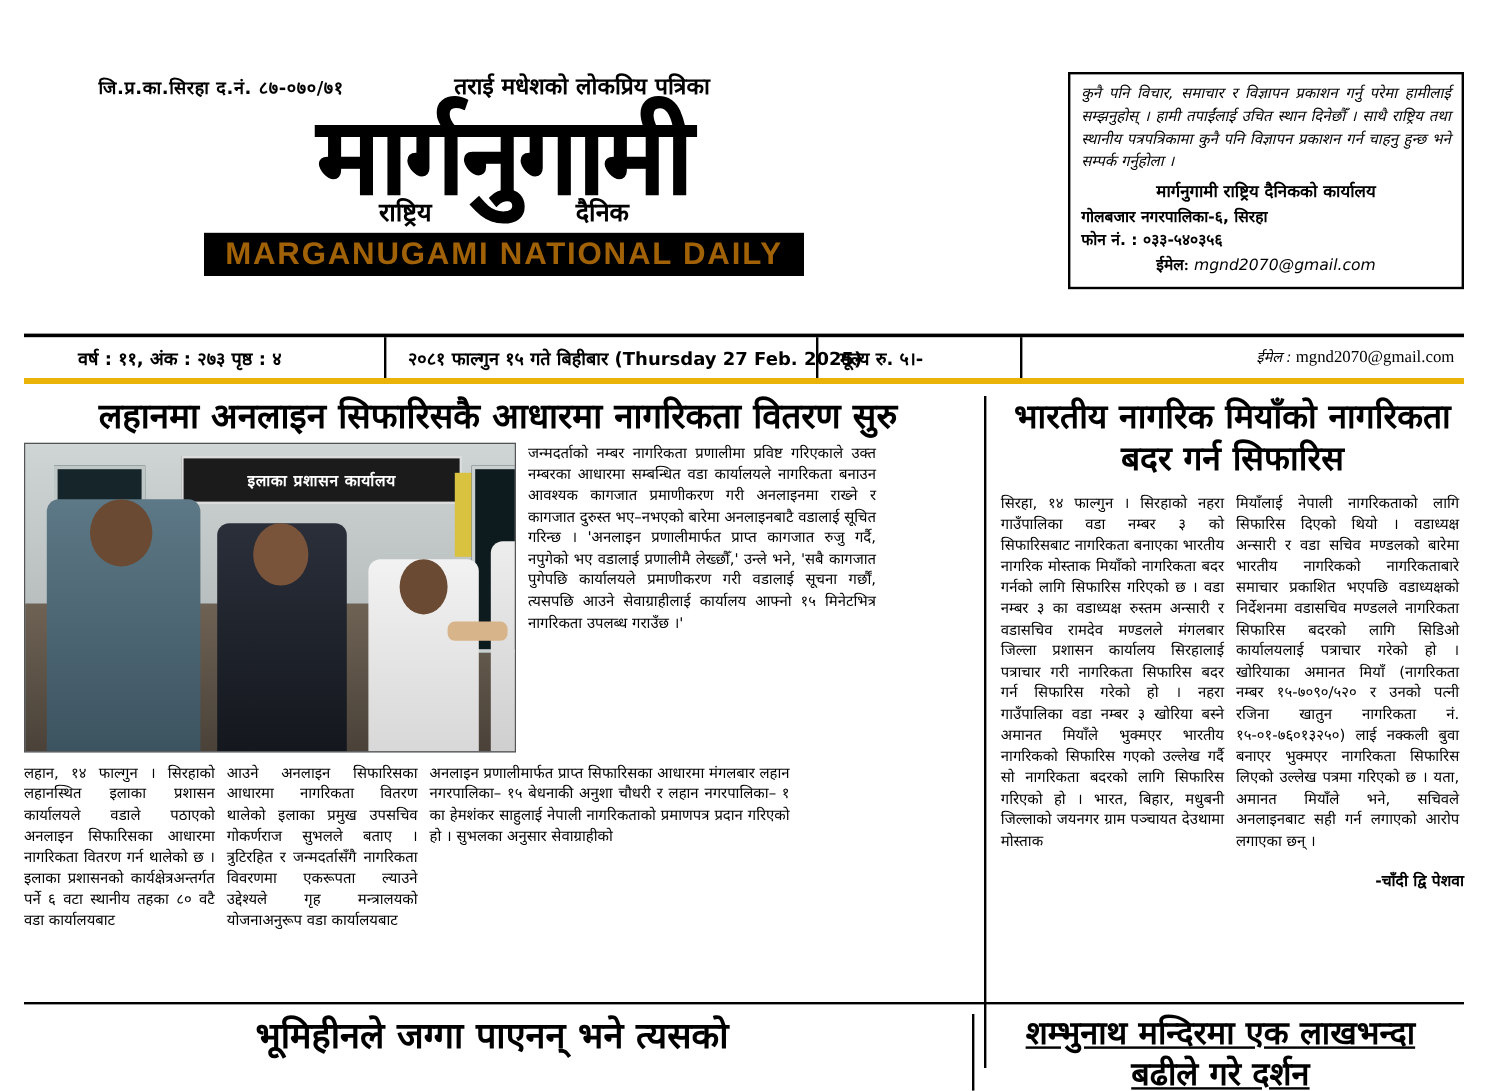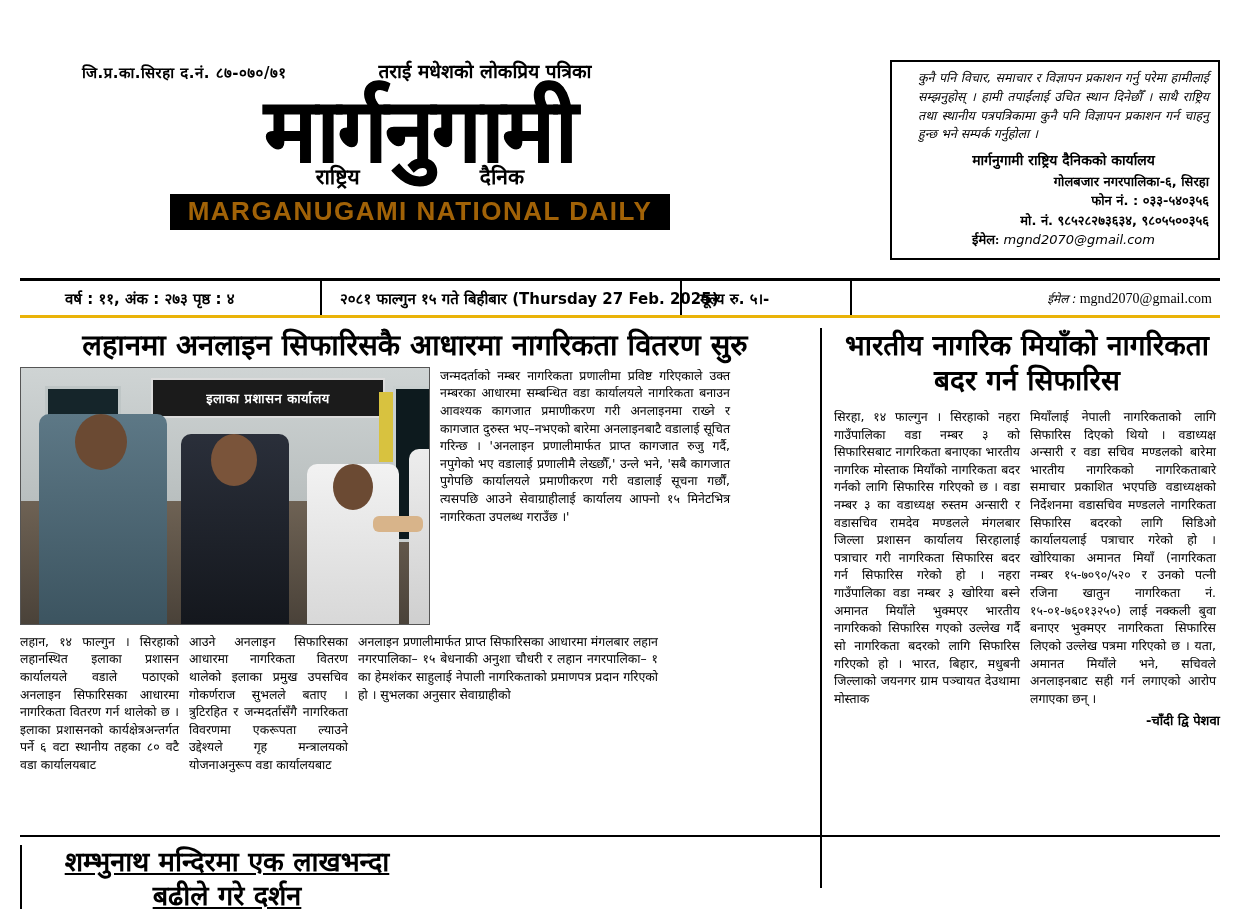--- a/index.html
+++ b/index.html
@@ -61,58 +61,58 @@
     letter-spacing:1.5px;
     padding:2px 18px 3px 18px;
     margin-top:4px;
   }
 
   
   .info-box{
     position:absolute;right:0;top:46px;
     width:330px;
     border:2px solid #000;
-    padding:7px 9px 8px 26px;
+    padding:7px 9px 8px 9px;
     box-sizing:border-box;
   }
   .info-note{
     font-family:"DejaVu Sans", sans-serif;
     font-style:italic;
     font-size:12.5px;
     line-height:1.5;
     text-align:justify;
   }
   .info-office{
     text-align:center;
     font-family:"DejaVu Sans", sans-serif;
     font-weight:bold;
     font-size:14px;
     margin-top:6px;
     line-height:1.55;
   }
   .info-line{
-    text-align:right;
+    text-align:left;
     font-family:"DejaVu Sans", sans-serif;
     font-weight:bold;
     font-size:13px;
     line-height:1.5;
   }
   .info-email{
     text-align:center;
     font-family:"DejaVu Sans", sans-serif;
     font-size:13px;
     font-style:italic;
     line-height:1.5;
   }
   .info-email b{font-style:normal;font-family:Liberation Serif, serif;}
 
   
   .datebar{
     border-top:3px solid #000;
-    border-bottom:3px solid #eab308;
+    border-bottom:5px solid #eab308;
     height:34px;
     display:flex;align-items:center;
     position:relative;
     margin-top:2px;
   }
   .datebar .seg{
     font-family:"DejaVu Sans", sans-serif;
     font-weight:bold;
     font-size:15px;
   }
@@ -211,21 +211,21 @@
   .below-cols .c{width:159px;}
   .below-cols .c.wide{width:300px;}
 
   .right-cols{display:flex;gap:10px;margin-top:6px;}
   .right-cols .rc{width:186px;}
   .byline{
     text-align:right;
     font-family:"DejaVu Sans", sans-serif;
     font-weight:bold;
     font-size:13px;
-    margin-top:4px;
+    margin-top:15px;
   }
 
   
   .bottom-row{
     position:absolute;left:20px;right:20px;bottom:0;
     border-top:2px solid #000;
     padding-top:8px;
     display:flex;
     height:74px;
     box-sizing:border-box;
@@ -257,21 +257,20 @@
         <span>दैनिक</span>
       </div>
       <div class="eng-title">MARGANUGAMI NATIONAL DAILY</div>
     </div>
 
     <div class="info-box">
       <div class="info-note">कुनै पनि विचार, समाचार र विज्ञापन प्रकाशन गर्नु परेमा हामीलाई सम्झनुहोस् । हामी तपाईंलाई उचित स्थान दिनेछौँ । साथै राष्ट्रिय तथा स्थानीय पत्रपत्रिकामा कुनै पनि विज्ञापन प्रकाशन गर्न चाहनु हुन्छ भने सम्पर्क गर्नुहोला ।</div>
       <div class="info-office">मार्गनुगामी राष्ट्रिय दैनिकको कार्यालय</div>
       <div class="info-line">गोलबजार नगरपालिका-६, सिरहा</div>
       <div class="info-line">फोन नं. : ०३३-५४०३५६</div>
-      <div class="info-line">मो. नं. ९८५२८२७३६३४, ९८०५५००३५६</div>
       <div class="info-email">
         <b>ईमेल:</b>
         <span>mgnd2070@gmail.com</span>
       </div>
     </div>
   </div>
 
   <div class="datebar">
     <span class="divider" style="left:300px"></span>
     <span class="divider" style="left:660px"></span>
@@ -330,18 +329,21 @@
       <div class="headline-right">भारतीय नागरिक मियाँको नागरिकता बदर गर्न सिफारिस</div>
       <div class="right-cols">
         <div class="rc col-text">सिरहा, १४ फाल्गुन । सिरहाको नहरा गाउँपालिका वडा नम्बर ३ को सिफारिसबाट नागरिकता बनाएका भारतीय नागरिक मोस्ताक मियाँको नागरिकता बदर गर्नको लागि सिफारिस गरिएको छ । वडा नम्बर ३ का वडाध्यक्ष रुस्तम अन्सारी र वडासचिव रामदेव मण्डलले मंगलबार जिल्ला प्रशासन कार्यालय सिरहालाई पत्राचार गरी नागरिकता सिफारिस बदर गर्न सिफारिस गरेको हो । नहरा गाउँपालिका वडा नम्बर ३ खोरिया बस्ने अमानत मियाँले भुक्मएर भारतीय नागरिकको सिफारिस गएकाे उल्लेख गर्दै सो नागरिकता बदरको लागि सिफारिस गरिएको हो । भारत, बिहार, मधुबनी जिल्लाको जयनगर ग्राम पञ्चायत देउथामा मोस्ताक</div>
         <div class="rc col-text">मियाँलाई नेपाली नागरिकताको लागि सिफारिस दिएको थियो । वडाध्यक्ष अन्सारी र वडा सचिव मण्डलको बारेमा भारतीय नागरिकको नागरिकताबारे समाचार प्रकाशित भएपछि वडाध्यक्षको निर्देशनमा वडासचिव मण्डलले नागरिकता सिफारिस बदरको लागि सिडिओ कार्यालयलाई पत्राचार गरेको हो । खोरियाका अमानत मियाँ (नागरिकता नम्बर १५-७०९०/५२० र उनको पत्नी रजिना खातुन नागरिकता नं. १५-०१-७६०१३२५०) लाई नक्कली बुवा बनाएर भुक्मएर नागरिकता सिफारिस लिएको उल्लेख पत्रमा गरिएको छ । यता, अमानत मियाँले भने, सचिवले अनलाइनबाट सही गर्न लगाएको आरोप लगाएका छन् ।</div>
       </div>
       <div class="byline">-चाँदी द्वि पेशवा</div>
     </div>
   </div>
 
   <div class="bottom-row">
+    <div class="bl">
+      <div class="bottom-head">भूमिहीनले जग्गा पाएनन् भने त्यसको</div>
+    </div>
     <div class="br">
       <div class="bottom-head small">शम्भुनाथ मन्दिरमा एक लाखभन्दा बढीले गरे दर्शन</div>
     </div>
   </div>
 
 </div>
 
 </body></html>

